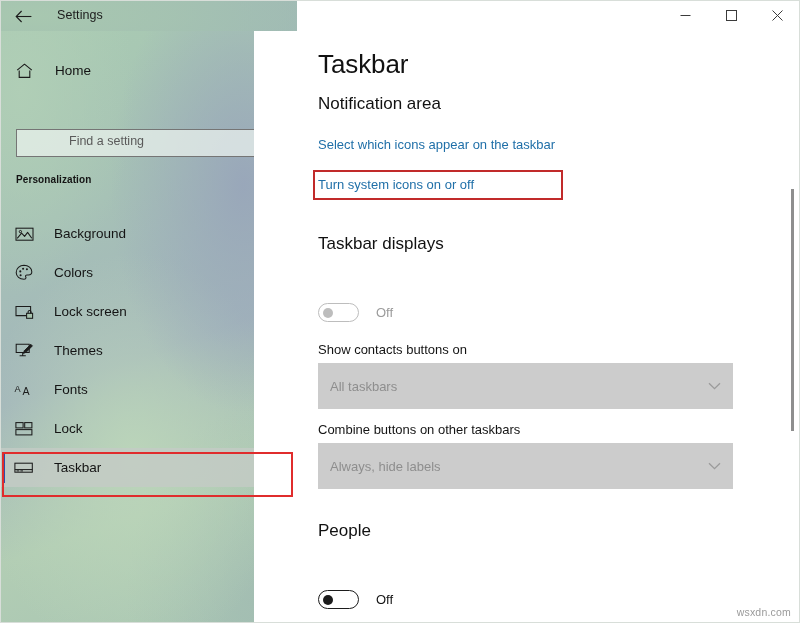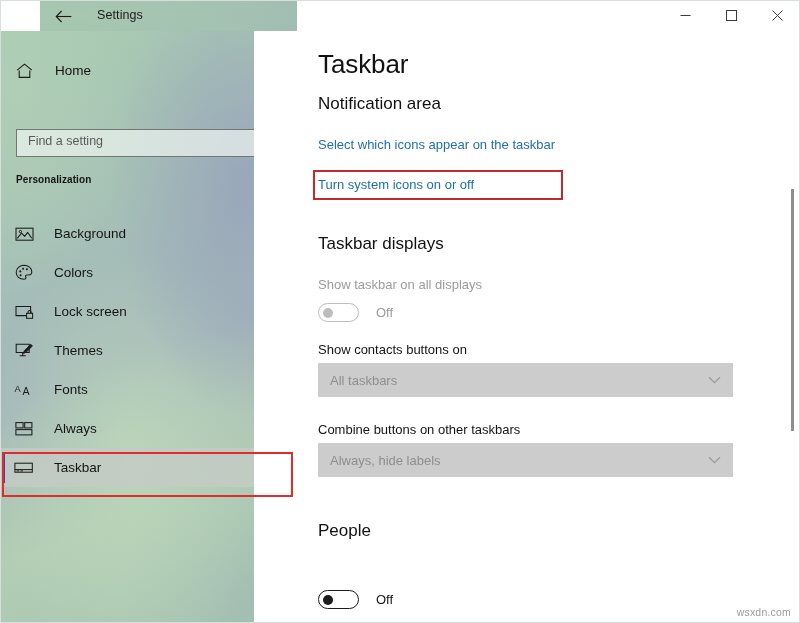--- a/index.html
+++ b/index.html
@@ -32,21 +32,20 @@
     height: 31px;
     z-index: 20;
   }
   .titlebar-left {
     position: absolute;
     left: 0; top: 0;
     width: 297px;
     height: 31px;
     background: #a9c0b1;
     overflow: hidden;
-    margin-left: 40px;
   }
   .titlebar-left-tint {
     position: absolute;
     inset: 0;
     background:
       radial-gradient(120% 260% at 10% 50%, rgba(168,200,176,0.95) 0%, rgba(160,190,178,0.6) 60%, rgba(150,178,180,0.35) 100%),
       linear-gradient(100deg, #a6c3ae 0%, #a7c2b2 55%, #a4bcb6 100%);
   }
   .titlebar-right {
     position: absolute;
@@ -152,20 +151,21 @@
     flex: 1;
     border: none;
     outline: none;
     background: transparent;
     font-family: "Liberation Sans", sans-serif;
     font-size: 12.5px;
     color: #454545;
     padding: 0 0 4px 11px;
     height: 26px;
     line-height: 26px;
+    margin-left: 41px;
   }
   .search-input::placeholder { color: #5a5a5a; opacity: 1; }
   .search-icon {
     width: 26px;
     height: 26px;
     display: flex;
     align-items: center;
     justify-content: center;
     margin-right: 3px;
   }
@@ -317,21 +317,21 @@
     margin-left: 17px;
     font-size: 13px;
     color: #141414;
   }
   .toggle-state.disabled { color: #9b9b9b; }
 
   .dropdown {
     position: absolute;
     left: 21px;
     width: 415px;
-    height: 34px;
+    height: 46px;
     background: #cccccc;
     display: flex;
     align-items: center;
     justify-content: space-between;
     box-sizing: border-box;
     cursor: pointer;
   }
   .dropdown .dd-text {
     font-size: 13px;
     color: #8e8e8e;
@@ -518,21 +518,21 @@
         </div>
 
         <div class="nav-item">
           <span class="nav-icon">
             <svg width="19" height="16" viewBox="0 0 19 16">
               <rect x="0.9" y="1.6" width="7.2" height="5.3" fill="none" stroke="#1b1b1b" stroke-width="1.05"></rect>
               <rect x="9.7" y="1.6" width="7.2" height="5.3" fill="none" stroke="#1b1b1b" stroke-width="1.05"></rect>
               <rect x="0.9" y="8.6" width="16" height="5.3" fill="none" stroke="#1b1b1b" stroke-width="1.05"></rect>
             </svg>
           </span>
-          <span class="nav-label">Always</span>
+          <span class="nav-label">Lock</span>
         </div>
 
         <div class="nav-item selected">
           <span class="nav-accent"></span>
           <span class="nav-icon">
             <svg width="20" height="14" viewBox="0 0 20 14">
               <rect x="0.9" y="2.2" width="17.4" height="9" fill="none" stroke="#1b1b1b" stroke-width="1.05"></rect>
               <path d="M0.9 8.6 H18.3" stroke="#1b1b1b" stroke-width="1.05"></path>
               <path d="M2.6 9.9 H5.2 M6.4 9.9 H9" stroke="#1b1b1b" stroke-width="0.95"></path>
             </svg>
@@ -551,21 +551,20 @@
     <div class="page-title">Taskbar</div>
 
     <div class="group-head" style="top:63px;">Notification area</div>
 
     <a class="link" style="top:105px;">Select which icons appear on the taskbar</a>
 
     <a class="link" style="top:145px;">Turn system icons on or off</a>
 
     <div class="group-head" style="top:203px;">Taskbar displays</div>
 
-    <div class="label disabled" style="top:245px;">Show taskbar on all displays</div>
 
     <div class="toggle-row" style="top:272px;">
       <span class="toggle disabled">
         <span class="knob"></span>
       </span>
       <span class="toggle-state disabled">Off</span>
     </div>
 
     <div class="label" style="top:310px;">Show contacts buttons on</div>
 

